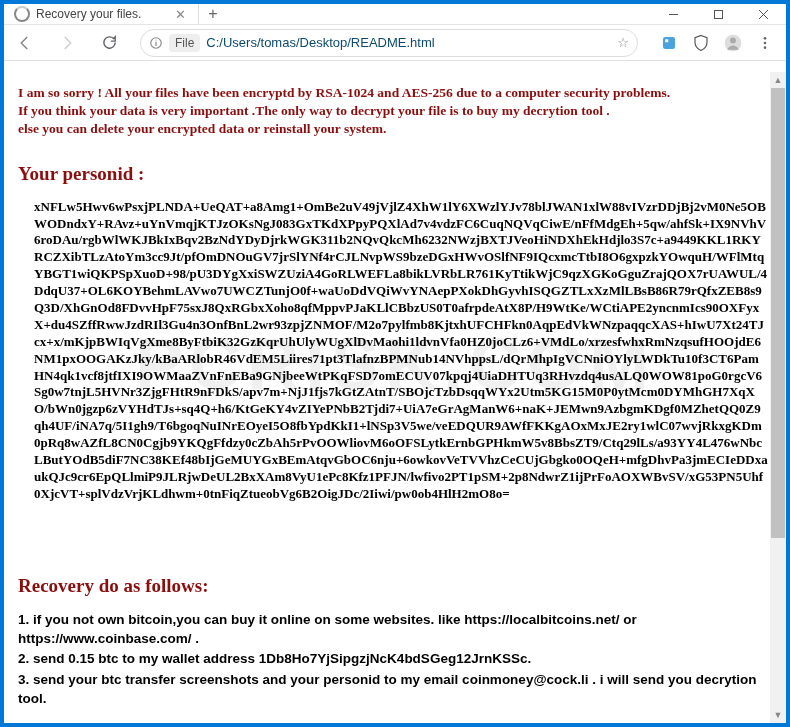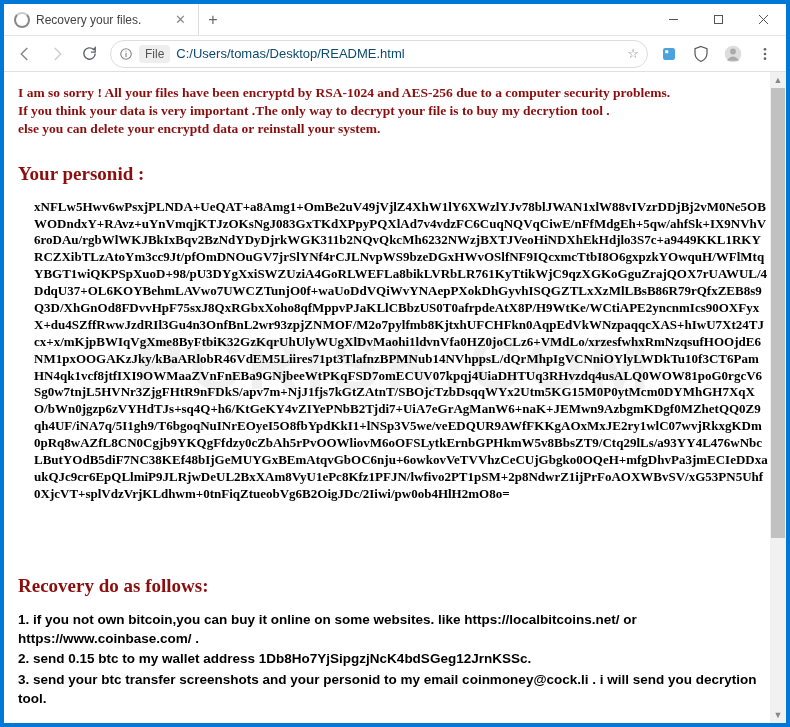--- a/index.html
+++ b/index.html
@@ -10,21 +10,21 @@
     height: 727px;
     overflow: hidden;
   }
   .window {
     position: absolute;
     top: 3px; left: 3px; right: 3px; bottom: 3px;
     background: #fff;
     border: 1px solid #0078d7;
   }
   .titlebar {
-    height: 32px;
+    height: 21px;
     background: #fff;
     display: flex;
     align-items: stretch;
     border-bottom: 1px solid #e5e5e5;
   }
   .tab {
     display: flex;
     align-items: center;
     padding: 0 8px 0 10px;
     border-right: 1px solid #ddd;
@@ -59,21 +59,21 @@
     display: flex; align-items: center; justify-content: center;
     color: #555;
     font-size: 11px;
   }
   .win-btn svg { width: 11px; height: 11px; }
   .addr {
     height: 36px;
     display: flex;
     align-items: center;
     padding: 0 6px;
-    gap: 2px;
+    gap: 12px;
     border-bottom: 1px solid #e0e0e0;
   }
   .nav-btn {
     width: 30px; height: 28px;
     display: flex; align-items: center; justify-content: center;
     color: #888;
     border-radius: 50%;
   }
   .nav-btn.enabled { color: #5f6368; }
   .url-box {
@@ -255,21 +255,21 @@
             <circle cx="12" cy="19" r="2" fill="#666"></circle>
           </svg>
         </div>
     </div>
   </div>
 
   <div class="content">
     <p class="intro">
       <span>I am so sorry ! All your files have been encryptd by RSA-1024 and AES-256 due to a computer security problems.</span><br>
       <span>If you think your data is very important .The only way to decrypt your file is to buy my decrytion tool .</span><br>
-      <span>else you can delete your encryptd data or reinstall your system.</span>
+      <span>else you can delete your encrypted data or reinstall your system.</span>
     </p>
 
     <h2 class="sect">Your personid :</h2>
 
     <div class="personid">xNFLw5Hwv6wPsxjPLNDA+UeQAT+a8Amg1+OmBe2uV49jVjlZ4XhW1lY6XWzlYJv78blJWAN1xlW88vIVzrDDjBj2vM0Ne5OBWODndxY+RAvz+uYnVmqjKTJzOKsNgJ083GxTKdXPpyPQXlAd7v4vdzFC6CuqNQVqCiwE/nFfMdgEh+5qw/ahfSk+IX9NVhV6roDAu/rgbWlWKJBkIxBqv2BzNdYDyDjrkWGK311b2NQvQkcMh6232NWzjBXTJVeoHiNDXhEkHdjlo3S7c+a9449KKL1RKYRCZXibTLzAtoYm3cc9Jt/pfOmDNOuGV7jrSlYNf4rCJLNvpWS9bzeDGxHWvOSlfNF9IQcxmcTtbI8O6gxpzkYOwquH/WFlMtqYBGT1wiQKPSpXuoD+98/pU3DYgXxiSWZUziA4GoRLWEFLa8bikLVRbLR761KyTtikWjC9qzXGKoGguZrajQOX7rUAWUL/4DdqU37+OL6KOYBehmLAVwo7UWCZTunjO0f+waUoDdVQiWvYNAepPXokDhGyvhISQGZTLxXzMlLBsB86R79rQfxZEB8s9Q3D/XhGnOd8FDvvHpF75sxJ8QxRGbxXoho8qfMppvPJaKLlCBbzUS0T0afrpdeAtX8P/H9WtKe/WCtiAPE2yncnmIcs90OXFyxX+du4SZffRwwJzdRIl3Gu4n3OnfBnL2wr93zpjZNMOF/M2o7pylfmb8KjtxhUFCHFkn0AqpEdVkWNzpaqqcXAS+hIwU7Xt24TJcx+x/mKjpBWIqVgXme8ByFtbiK32GzKqrUhUlyWUgXlDvMaohi1ldvnVfa0HZ0joCLz6+VMdLo/xrzesfwhxRmNzqsufHOOjdE6NM1pxOOGAKzJky/kBaARlobR46VdEM5Liires71pt3TlafnzBPMNub14NVhppsL/dQrMhpIgVCNniOYlyLWDkTu10f3CT6PamHN4qk1vcf8jtfIXI9OWMaaZVnFnEBa9GNjbeeWtPKqFSD7omECUV07kpqj4UiaDHTUq3RHvzdq4usALQ0WOW81poG0rgcV6Sg0w7tnjL5HVNr3ZjgFHtR9nFDkS/apv7m+NjJ1fjs7kGtZAtnT/SBOjcTzbDsqqWYx2Utm5KG15M0P0ytMcm0DYMhGH7XqXO/bWn0jgzp6zVYHdTJs+sq4Q+h6/KtGeKY4vZIYePNbB2Tjdi7+UiA7eGrAgManW6+naK+JEMwn9AzbgmKDgf0MZhetQQ0Z9qh4UF/iNA7q/5I1gh9/T6bgoqNuINrEOyeI5O8fbYpdKkI1+lNSp3V5we/veEDQUR9AWfFKKgAOxMxJE2ry1wlC07wvjRkxgKDm0pRq8wAZfL8CN0Cgjb9YKQgFfdzy0cZbAh5rPvOOWliovM6oOFSLytkErnbGPHkmW5v8BbsZT9/Ctq29lLs/a93YY4L476wNbcLButYOdB5diF7NC38KEf48bIjGeMUYGxBEmAtqvGbOC6nju+6owkovVeTVVhzCeCUjGbgko0OQeH+mfgDhvPa3jmECIeDDxaukQJc9cr6EpQLlmiP9JLRjwDeUL2BxXAm8VyU1ePc8Kfz1PFJN/lwfivo2PT1pSM+2p8NdwrZ1ijPrFoAOXWBvSV/xG53PN5Uhf0XjcVT+splVdzVrjKLdhwm+0tnFiqZtueobVg6B2OigJDc/2Iiwi/pw0ob4HlH2mO8o=</div>
 
     <br><br><br>
 
     <h2 class="sect">Recovery do as follows:</h2>
 

